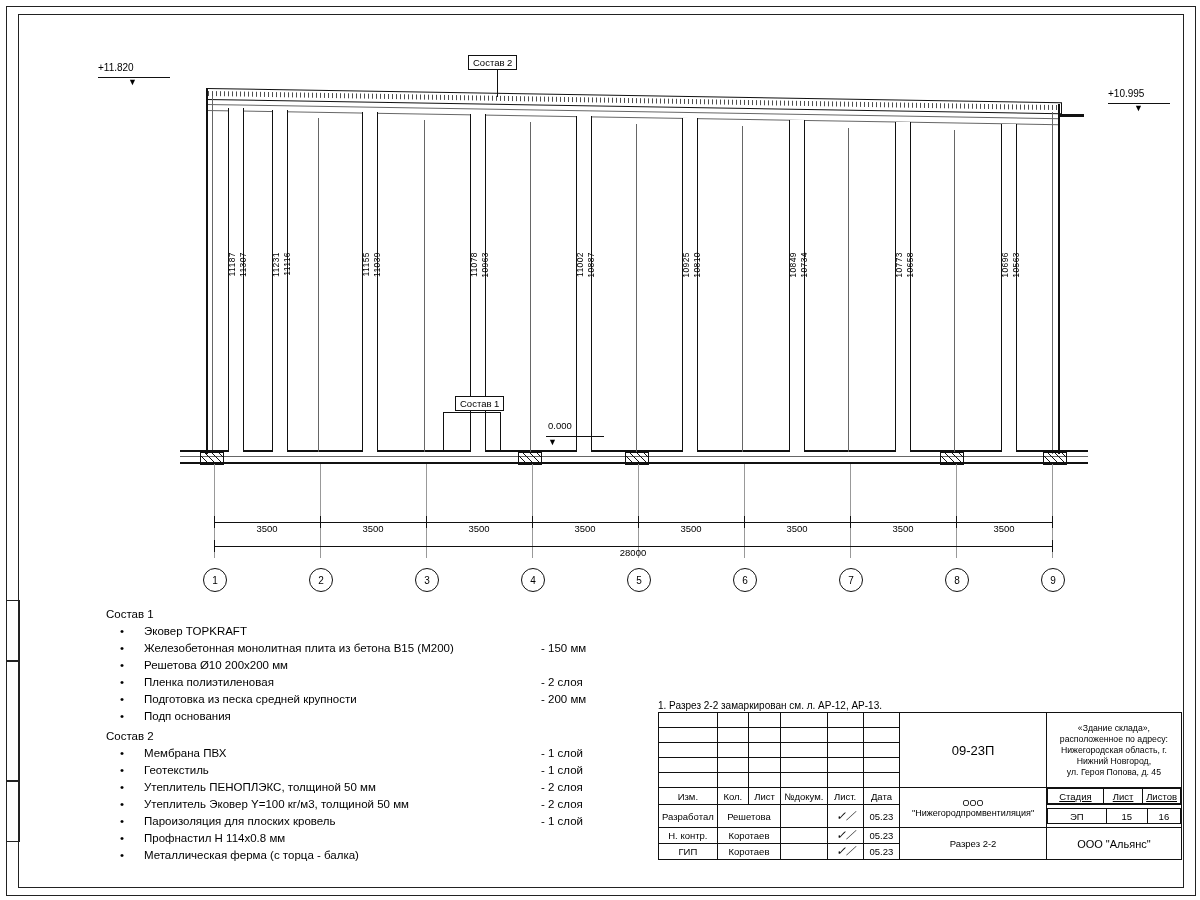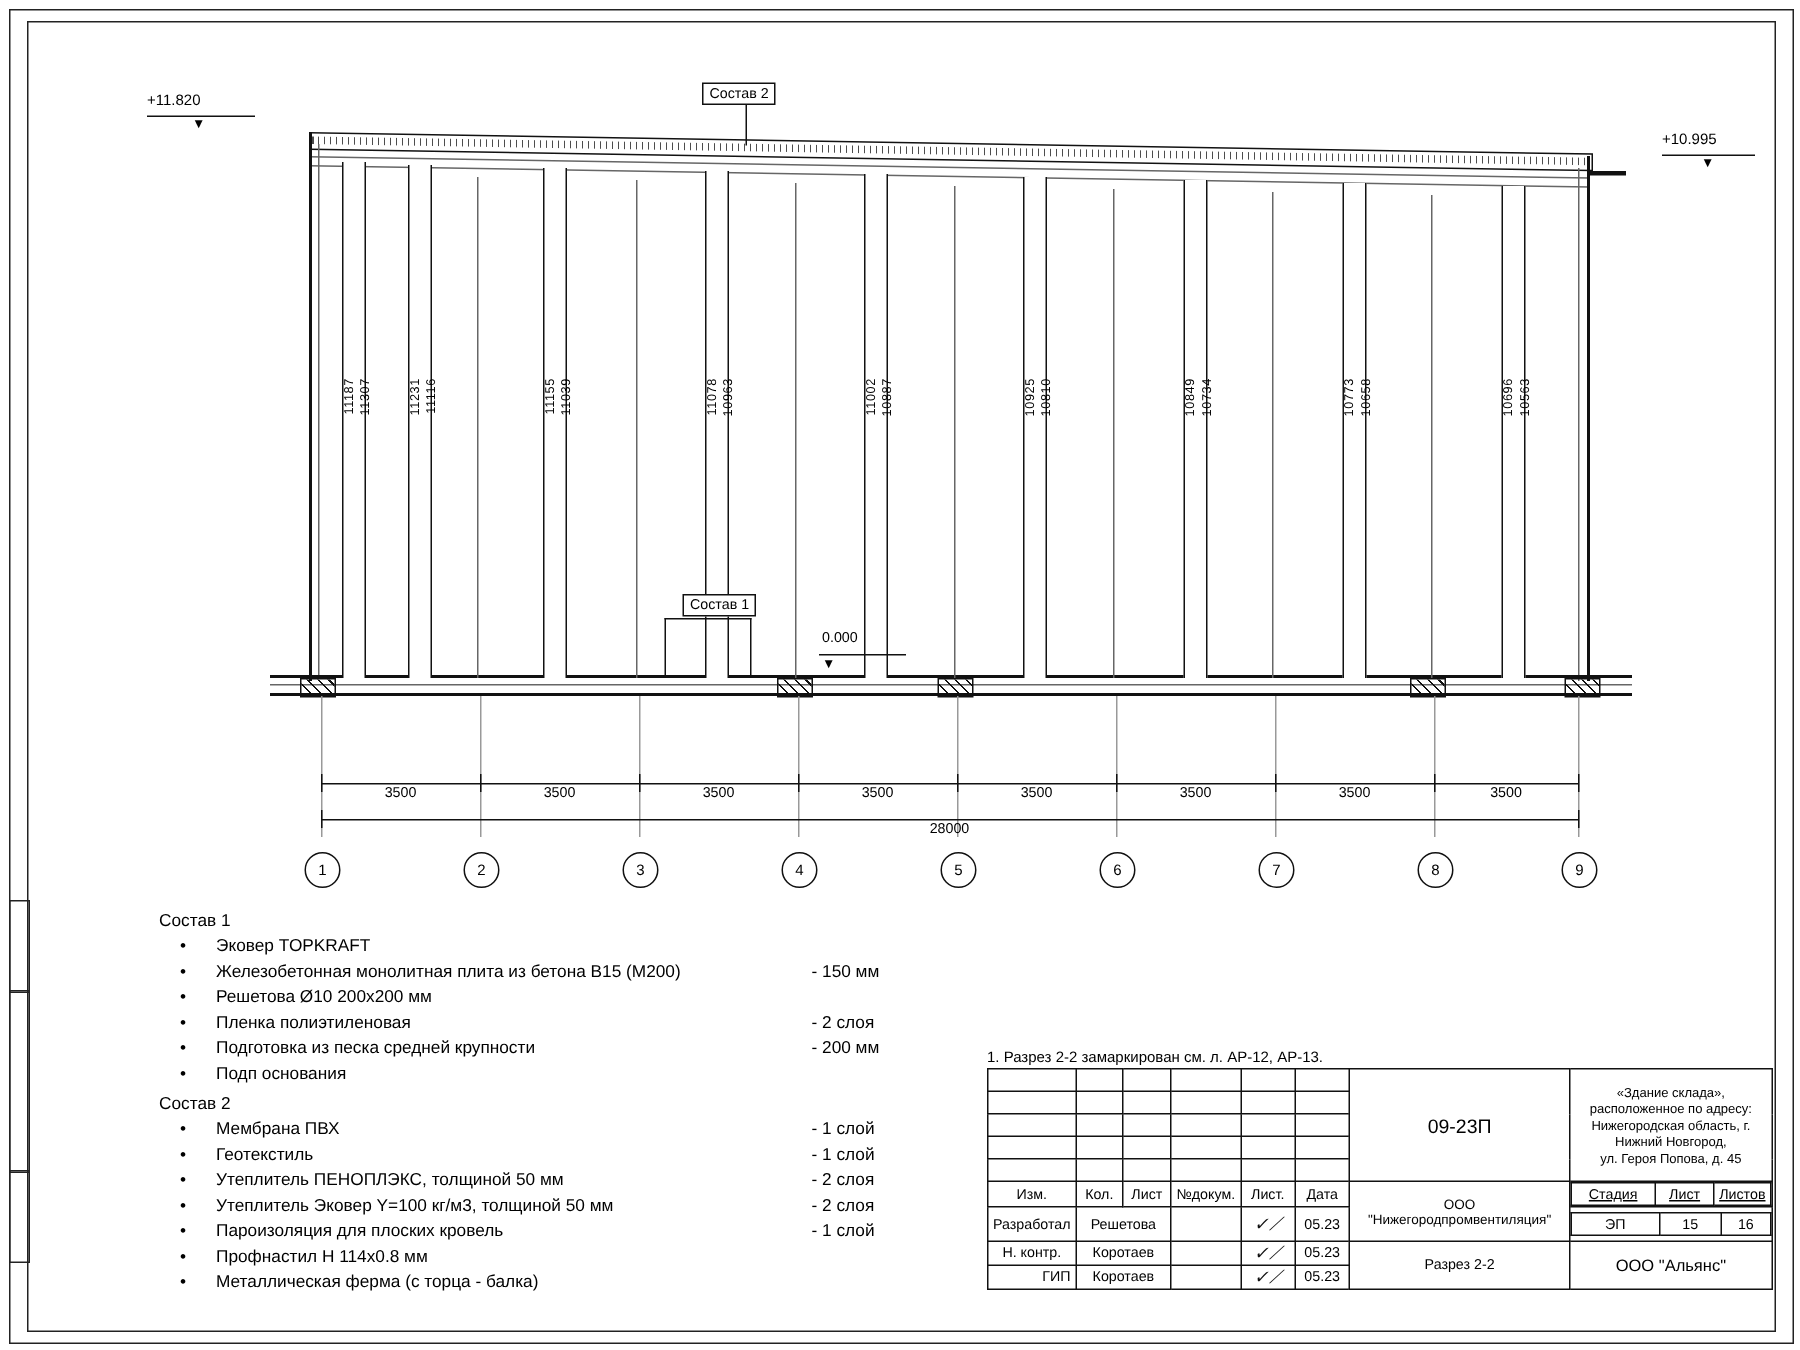--- a/index.html
+++ b/index.html
@@ -424,21 +424,21 @@
       <td class="c"><span class="sig">✓⟋</span></td>
       <td class="c">05.23</td>
       <td rowspan="2" class="c" style="padding:2px;">
         <div>Разрез 2-2</div>
       </td>
       <td rowspan="2" class="c" style="padding:2px;">
         <div style="font-size:11px;">ООО "Альянс"</div>
       </td>
     </tr>
     <tr>
-      <td class="c" style="height:14px;text-align:right;">ГИП</td>
+      <td class="c" style="height:14px;">ГИП</td>
       <td class="c" colspan="2">Коротаев</td>
       <td class="c"></td>
       <td class="c"><span class="sig">✓⟋</span></td>
       <td class="c">05.23</td>
     </tr>
   </tbody>
     </table>
 
 </div>
 

